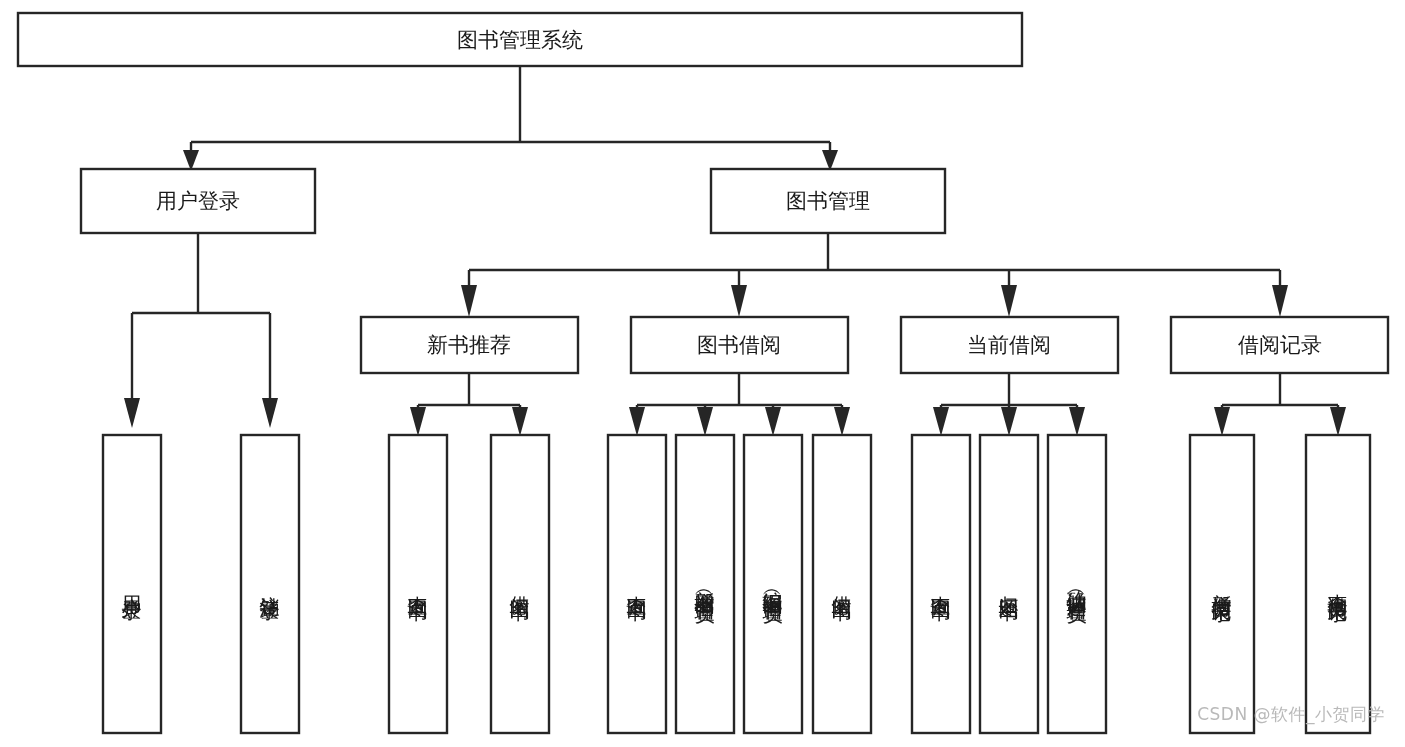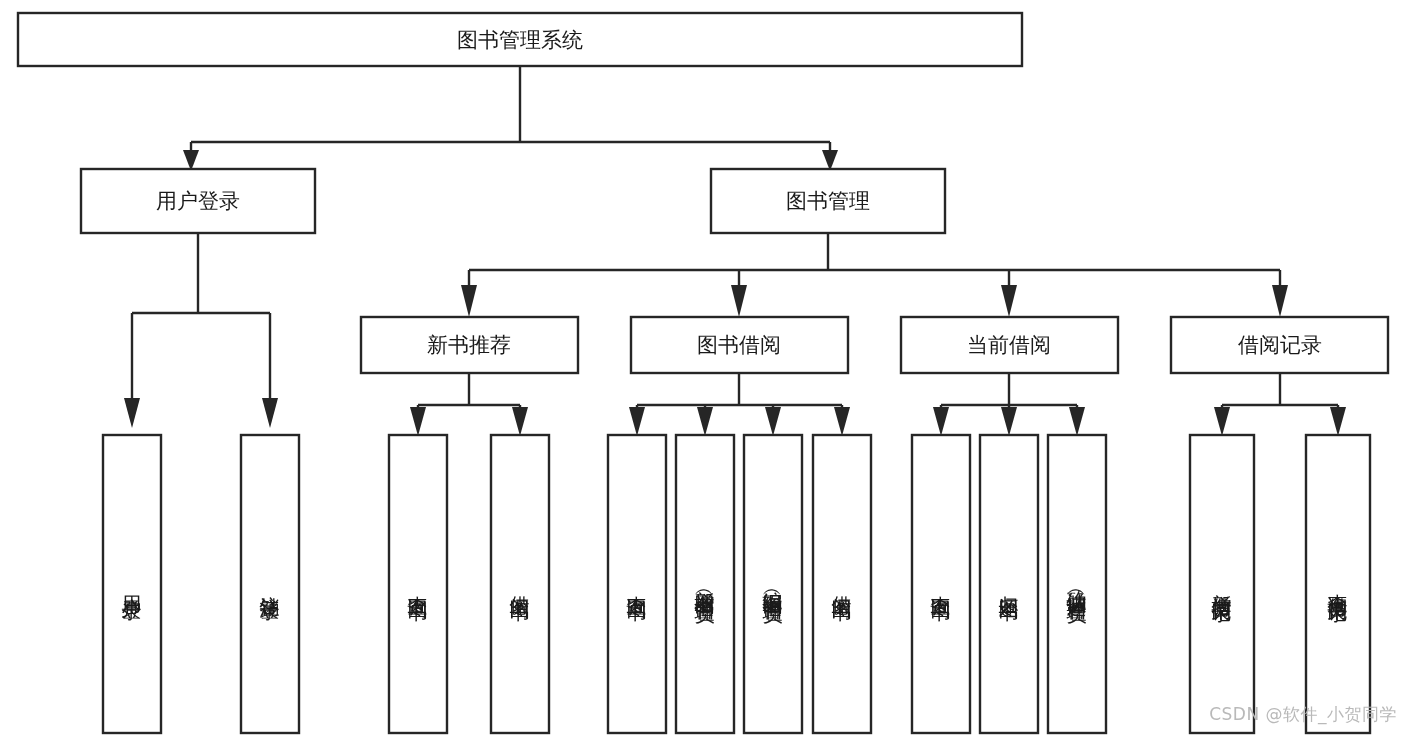--- a/index.html
+++ b/index.html
@@ -59,21 +59,21 @@
     letter-spacing: 2px;
     white-space: nowrap;
     text-align: center;
     pointer-events: none;
     display: flex;
     align-items: center;
     justify-content: center;
   }
   #watermark {
     position: absolute;
-    right: 8px;
+    right: 20px;
     bottom: 4px;
     font-family: "DejaVu Sans", "Liberation Sans", sans-serif;
     font-size: 17px;
     color: #b9b9b9;
     white-space: nowrap;
     letter-spacing: 0.5px;
   }
 </style>
 </head>
 <body>

